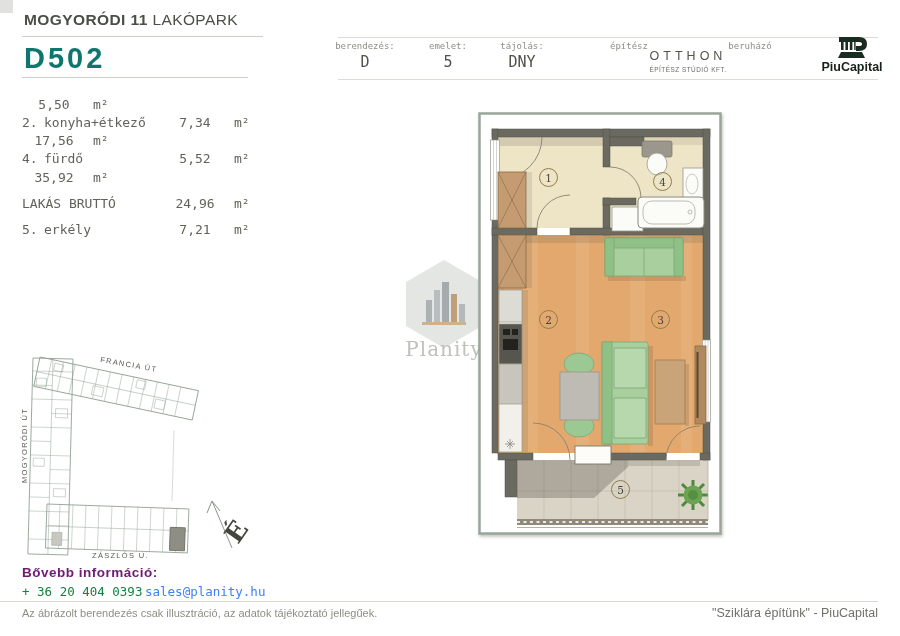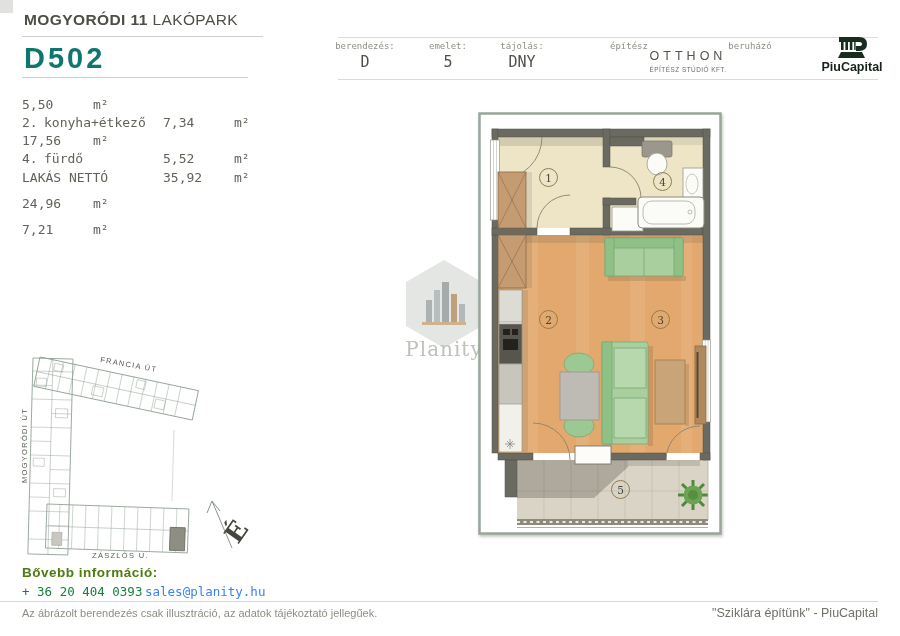--- a/index.html
+++ b/index.html
@@ -27,35 +27,35 @@
   .arch-lbl{left:607px;top:41px;width:44px;font-size:9px;color:#8e8e85;text-align:center;}
   .arch-name{left:648px;top:49px;width:80px;text-align:center;font-size:12.5px;letter-spacing:4px;color:#53534b;}
   .arch-sub{left:648px;top:66px;width:80px;text-align:center;font-size:6.4px;letter-spacing:.5px;color:#6a6a62;}
   .dev-lbl{left:726px;top:41px;width:48px;font-size:9px;color:#8e8e85;text-align:center;}
   .dev-logo{left:822px;top:31px;width:60px;text-align:center;}
   .dev-name{left:814px;top:60px;width:76px;text-align:center;font-size:12.5px;font-weight:bold;color:#16231a;}
 
   .room-row{left:22px;width:238px;height:18px;font-size:13px;color:#62625a;display:flex;}
   .room-row .nm{flex:1;white-space:nowrap;}
   .room-row .num{display:inline-block;width:22px;}
-  .room-row .ar{width:64px;text-align:left;}
+  .room-row .ar{width:64px;text-align:center;}
   .room-row .un{width:26px;margin-left:7px;}
 
   .marker{width:17px;height:17px;border:1px solid #8f7d4f;border-radius:50%;
           font-family:"DejaVu Serif",serif;font-size:10.5px;color:#44443c;
           display:flex;align-items:center;justify-content:center;background:transparent;z-index:5;}
 
   .plan{left:478px;top:112px;z-index:3;filter:drop-shadow(1.5px 2px 1.5px rgba(60,60,50,.3));}
   .wm{left:398px;top:252px;z-index:1;}
   .siteplan{left:12px;top:338px;z-index:1;}
   .st{font-family:"Liberation Sans","DejaVu Sans",sans-serif;font-size:7.5px;letter-spacing:1.3px;fill:#5c5c54;}
   .north{font-family:"DejaVu Serif",serif;font-size:26px;font-weight:bold;fill:#45453e;}
   .wm-text{font-family:"DejaVu Serif",serif;font-size:20px;letter-spacing:1px;fill:#bfc1ba;text-anchor:middle;}
 
-  .more-info{left:22px;top:565px;font-size:13.5px;font-weight:bold;color:#4d7c0f;letter-spacing:.5px;}
+  .more-info{left:22px;top:565px;font-size:13.5px;font-weight:bold;color:#701a75;letter-spacing:.5px;}
   .phone{left:22px;top:584px;font-size:12.5px;color:#15803d;}
   .email{left:145px;top:584px;font-size:12.5px;color:#3b82f6;}
   .footer-line{left:0;top:601px;width:878px;height:0;border-top:1px solid #d8d8d2;}
   .disclaimer{left:22px;top:607px;font-size:11px;color:#8e8e86;}
   .slogan{left:478px;top:606px;width:400px;text-align:right;font-size:12.5px;color:#70706a;}
 </style>
 </head>
 <body>
 
 <div class="page">
@@ -107,29 +107,30 @@
   <div class="abs room-row mono" style="top:133px">
     <span class="ar">17,56</span>
       <span class="un">m²</span>
   </div>
   <div class="abs room-row mono" style="top:151px">
     <span class="nm"><span class="num">4.</span><span>fürdő</span></span>
     <span class="ar">5,52</span>
       <span class="un">m²</span>
   </div>
   <div class="abs room-row mono" style="top:170px">
-    <span class="nm">LAKÁS NETTÓ</span>
     <span class="ar">35,92</span>
       <span class="un">m²</span>
   </div>
   <div class="abs room-row mono" style="top:196px">
+    <span class="nm">LAKÁS BRUTTÓ</span>
     <span class="ar">24,96</span>
       <span class="un">m²</span>
   </div>
   <div class="abs room-row mono" style="top:222px">
+    <span class="nm"><span class="num">5.</span><span>erkély</span></span>
     <span class="ar">7,21</span>
       <span class="un">m²</span>
   </div>
 
   <svg class="abs wm" width="92" height="112" viewBox="0 0 92 112">
     <polygon points="46,8 84,30 84,74 46,96 8,74 8,30" fill="#cdd2ce" opacity="0.55"></polygon>
     <g>
       <rect x="28" y="48" width="6" height="22" fill="#acb2b4"></rect>
       <rect x="36" y="38" width="6" height="32" fill="#b8bdbf"></rect>
       <rect x="44" y="30" width="7" height="40" fill="#a5abad"></rect>

